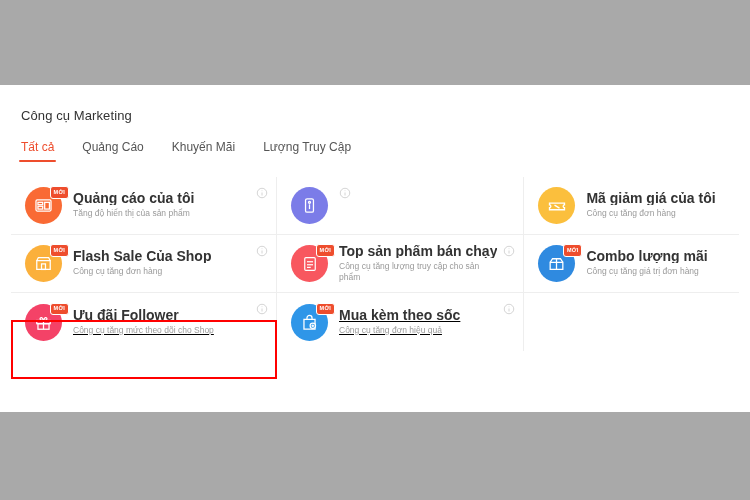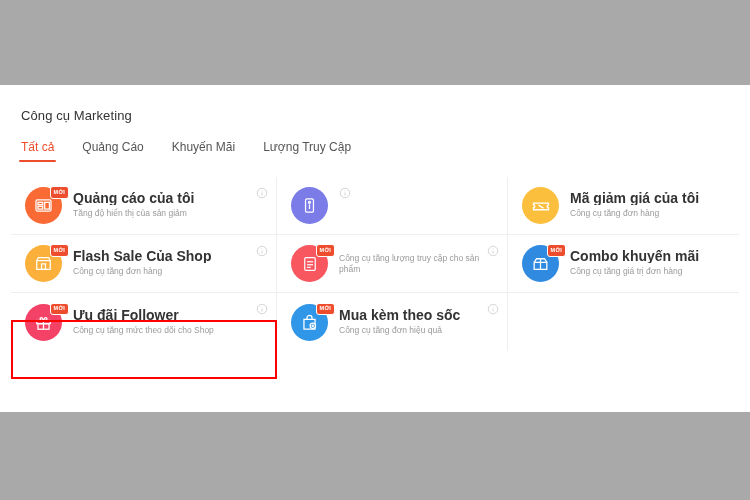--- a/index.html
+++ b/index.html
@@ -82,21 +82,21 @@
     height: 58px;
     display: flex;
     align-items: center;
     padding: 0 8px 0 14px;
     border-right: 1px solid #eeeeee;
     border-bottom: 1px solid #eeeeee;
     background: #ffffff;
     cursor: pointer;
   }
   .tool-card.col-last { border-right: none; justify-content: center; }
-  .tool-card.row-last { border-bottom: none; }
+  .tool-card.row-last { border-bottom: none; text-decoration: underline; }
   .tool-card.empty { cursor: default; }
 
   .icon-wrap {
     position: relative;
     flex: 0 0 auto;
     width: 37px;
     height: 37px;
     margin-right: 11px;
   }
   .icon-circle {
@@ -199,21 +199,21 @@
             <rect x="2.5" y="5" width="19" height="14" rx="1.5"></rect>
             <rect x="5" y="8" width="6" height="3"></rect>
             <rect x="5" y="13" width="6" height="3.5"></rect>
             <rect x="13.5" y="8" width="6" height="8.5"></rect>
           </svg>
         </div>
         <span class="new-badge">MỚI</span>
       </div>
       <div class="card-text">
         <div class="card-title">Quảng cáo của tôi</div>
-        <div class="card-desc">Tăng độ hiển thị của sản giảm</div>
+        <div class="card-desc">Tăng độ hiển thị của sản phẩm</div>
       </div>
       <div class="info-icon">
         <svg width="12" height="12" viewBox="0 0 24 24" fill="none" stroke="#c9c9c9" stroke-width="1.6">
           <circle cx="12" cy="12" r="9.5"></circle>
           <line x1="12" y1="11" x2="12" y2="17"></line>
           <circle cx="12" cy="7.4" r="0.9" fill="#c9c9c9" stroke="none"></circle>
         </svg>
       </div>
     </div>
 
@@ -281,20 +281,21 @@
           <svg width="18" height="18" viewBox="0 0 24 24" fill="none" stroke="#ffffff" stroke-width="1.6">
             <rect x="5" y="3.5" width="14" height="17" rx="1.5"></rect>
             <line x1="8" y1="9" x2="16" y2="9"></line>
             <line x1="8" y1="13" x2="16" y2="13"></line>
             <line x1="8" y1="16.5" x2="13" y2="16.5"></line>
           </svg>
         </div>
         <span class="new-badge">MỚI</span>
       </div>
       <div class="card-text">
+        <div class="card-title">Top sản phẩm bán chạy</div>
         <div class="card-desc">Công cụ tăng lượng truy cập cho sản phẩm</div>
       </div>
       <div class="info-icon">
         <svg width="12" height="12" viewBox="0 0 24 24" fill="none" stroke="#c9c9c9" stroke-width="1.6">
           <circle cx="12" cy="12" r="9.5"></circle>
           <line x1="12" y1="11" x2="12" y2="17"></line>
           <circle cx="12" cy="7.4" r="0.9" fill="#c9c9c9" stroke="none"></circle>
         </svg>
       </div>
     </div>
@@ -304,21 +305,21 @@
         <div class="icon-circle" style="background:#2f8ae0">
           <svg width="19" height="19" viewBox="0 0 24 24" fill="none" stroke="#ffffff" stroke-width="1.6">
             <path d="M4 10.5h16v9H4z"></path>
             <path d="M4 10.5 7 6h10l3 4.5"></path>
             <line x1="12" y1="6" x2="12" y2="19.5"></line>
           </svg>
         </div>
         <span class="new-badge">MỚI</span>
       </div>
       <div class="card-text">
-        <div class="card-title">Combo khuyến mãi</div>
+        <div class="card-title">Combo lượng mãi</div>
         <div class="card-desc">Công cụ tăng giá trị đơn hàng</div>
       </div>
     </div>
 
     <div class="tool-card row-last">
       <div class="icon-wrap">
         <div class="icon-circle" style="background:#f44267">
           <svg width="19" height="19" viewBox="0 0 24 24" fill="none" stroke="#ffffff" stroke-width="1.6">
             <rect x="3.5" y="9.5" width="17" height="4"></rect>
             <rect x="5" y="13.5" width="14" height="7"></rect>

